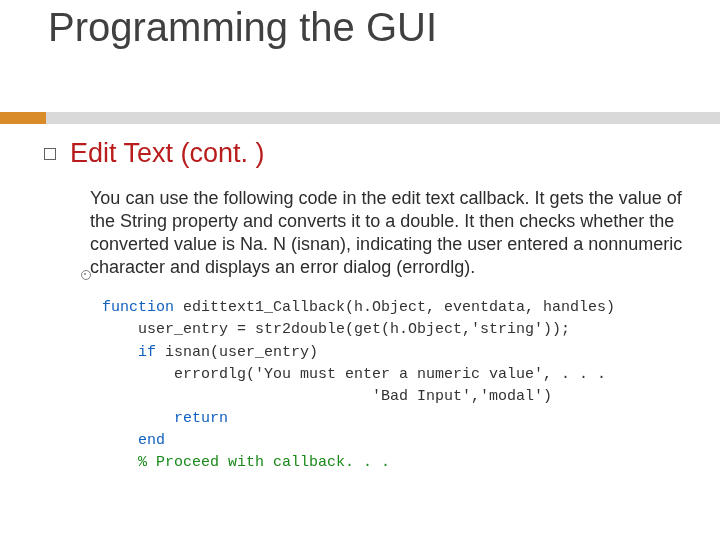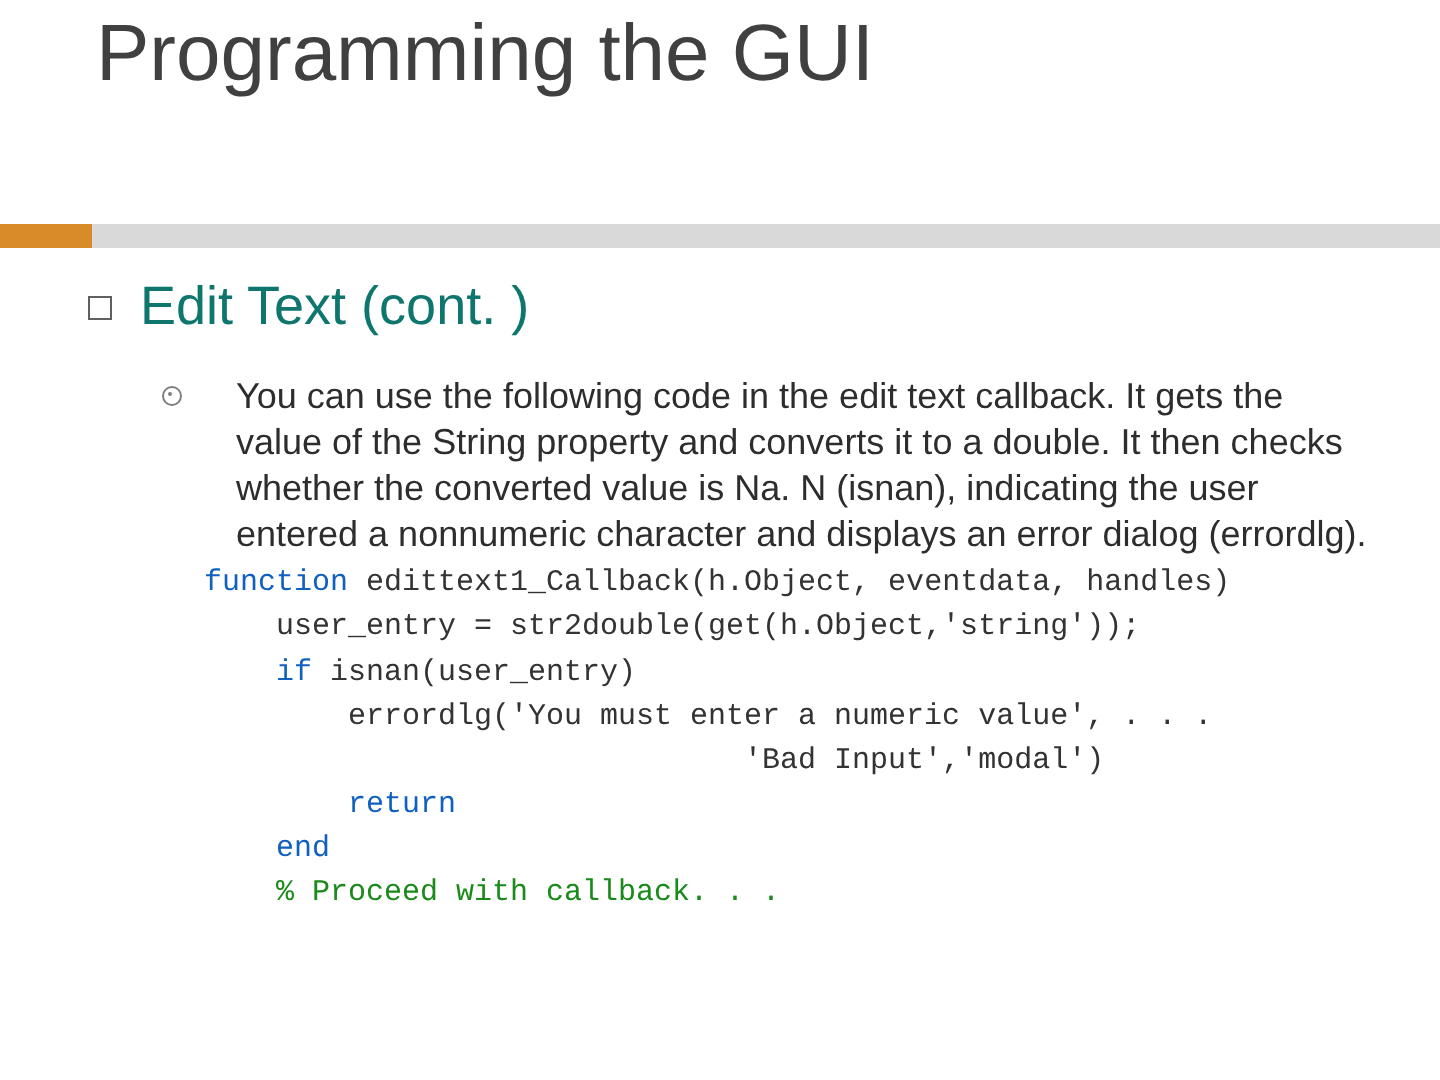--- a/index.html
+++ b/index.html
@@ -56,29 +56,29 @@
   }
   .bullet-square {
     width: 10px;
     height: 10px;
     border: 1.5px solid #606060;
     margin-top: 10px;
     flex: 0 0 auto;
   }
   .section-title {
     font-size: 27px;
-    color: #0f766e;
+    color: #b91c1c;
     font-weight: 400;
   }
   .sub {
     margin-top: 18px;
     margin-left: 36px;
     display: flex;
-    align-items: flex-start;
-    gap: 28px;
+    align-items: flex-end;
+    gap: 0;
   }
   .sub-bullet {
     width: 10px;
     height: 10px;
     flex: 0 0 auto;
     margin-top: 5px;
     position: relative;
   }
   .sub-bullet::before {
     content: "";
@@ -99,21 +99,21 @@
     height: 2px;
     background: #808080;
     border-radius: 50%;
   }
   .para {
     font-size: 18px;
     line-height: 1.28;
     color: #2d2d2d;
   }
   .code {
-    margin-top: 2px;
+    margin-top: 18px;
     margin-left: 58px;
     font-family: "Courier New", Courier, monospace;
     font-size: 15px;
     line-height: 1.48;
     color: #333;
     white-space: pre;
   }
   .kw { color: #1060c0; }
   .cm { color: #1a8a1a; }
 </style>

